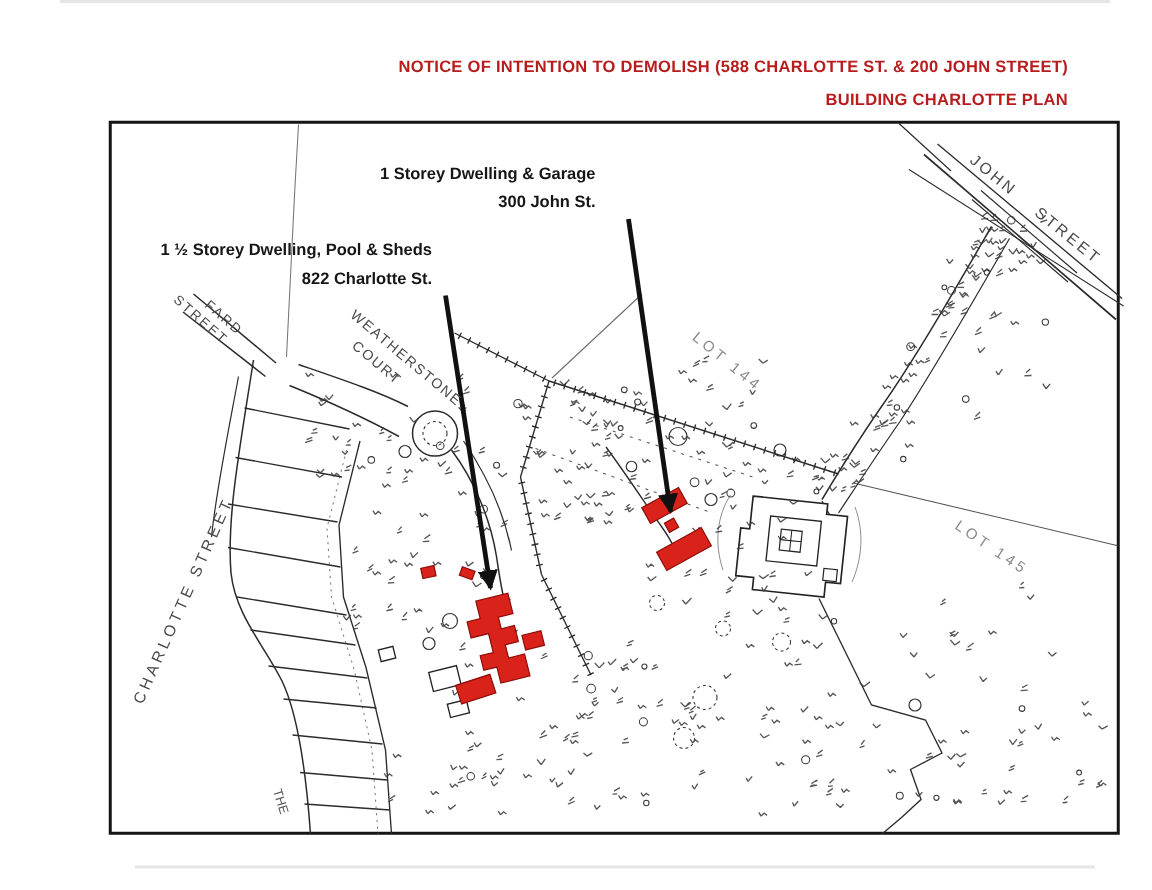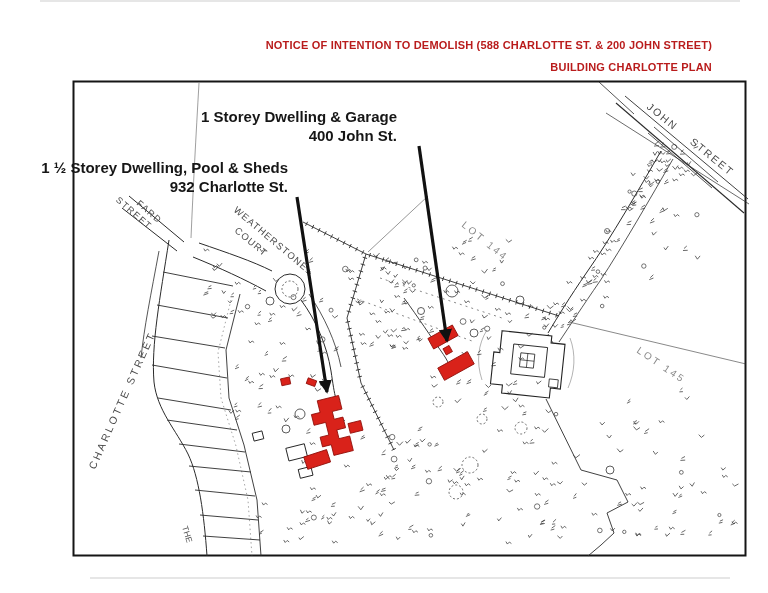--- a/index.html
+++ b/index.html
@@ -2,21 +2,21 @@
 <html><head>
 <meta charset="utf-8">
 <style>
   html,body{margin:0;padding:0;background:#ffffff;}
   #page{position:relative;width:768px;height:593px;background:#ffffff;overflow:hidden;
         font-family:"Liberation Sans", sans-serif;}
   .scan-edge{position:absolute;background:#dcdcdc;opacity:.7;}
   #header{position:absolute;top:34px;right:56px;text-align:right;color:#b91c1c;}
   #header .h-line{font-size:11px;font-weight:bold;line-height:22px;letter-spacing:.2px;white-space:nowrap;}
   .annotation{position:absolute;text-align:right;color:#161616;font-weight:bold;}
-  .annotation .a-line{font-size:15px;line-height:19px;white-space:nowrap;}
+  .annotation .a-line{font-size:11px;line-height:19px;white-space:nowrap;}
   #ann-john{top:107px;right:371px;}
   #ann-charlotte{top:158px;right:480px;}
   #map-svg{position:absolute;left:0;top:0;}
   text{font-family:"Liberation Sans", sans-serif;}
 </style>
 </head>
 <body>
 
 <div id="page">
 
@@ -187,20 +187,20 @@
     </g>
   </svg>
 
   <div id="header">
     <div class="h-line">NOTICE OF INTENTION TO DEMOLISH (588 CHARLOTTE ST. &amp; 200 JOHN STREET)</div>
     <div class="h-line">BUILDING CHARLOTTE PLAN</div>
   </div>
 
   <div id="ann-john" class="annotation">
     <div class="a-line">1 Storey Dwelling &amp; Garage</div>
-    <div class="a-line">400 John St.</div>
+    <div class="a-line">300 John St.</div>
   </div>
   <div id="ann-charlotte" class="annotation">
     <div class="a-line">1 ½ Storey Dwelling, Pool &amp; Sheds</div>
-    <div class="a-line">932 Charlotte St.</div>
+    <div class="a-line">822 Charlotte St.</div>
   </div>
 
 </div>
 
 </body></html>

